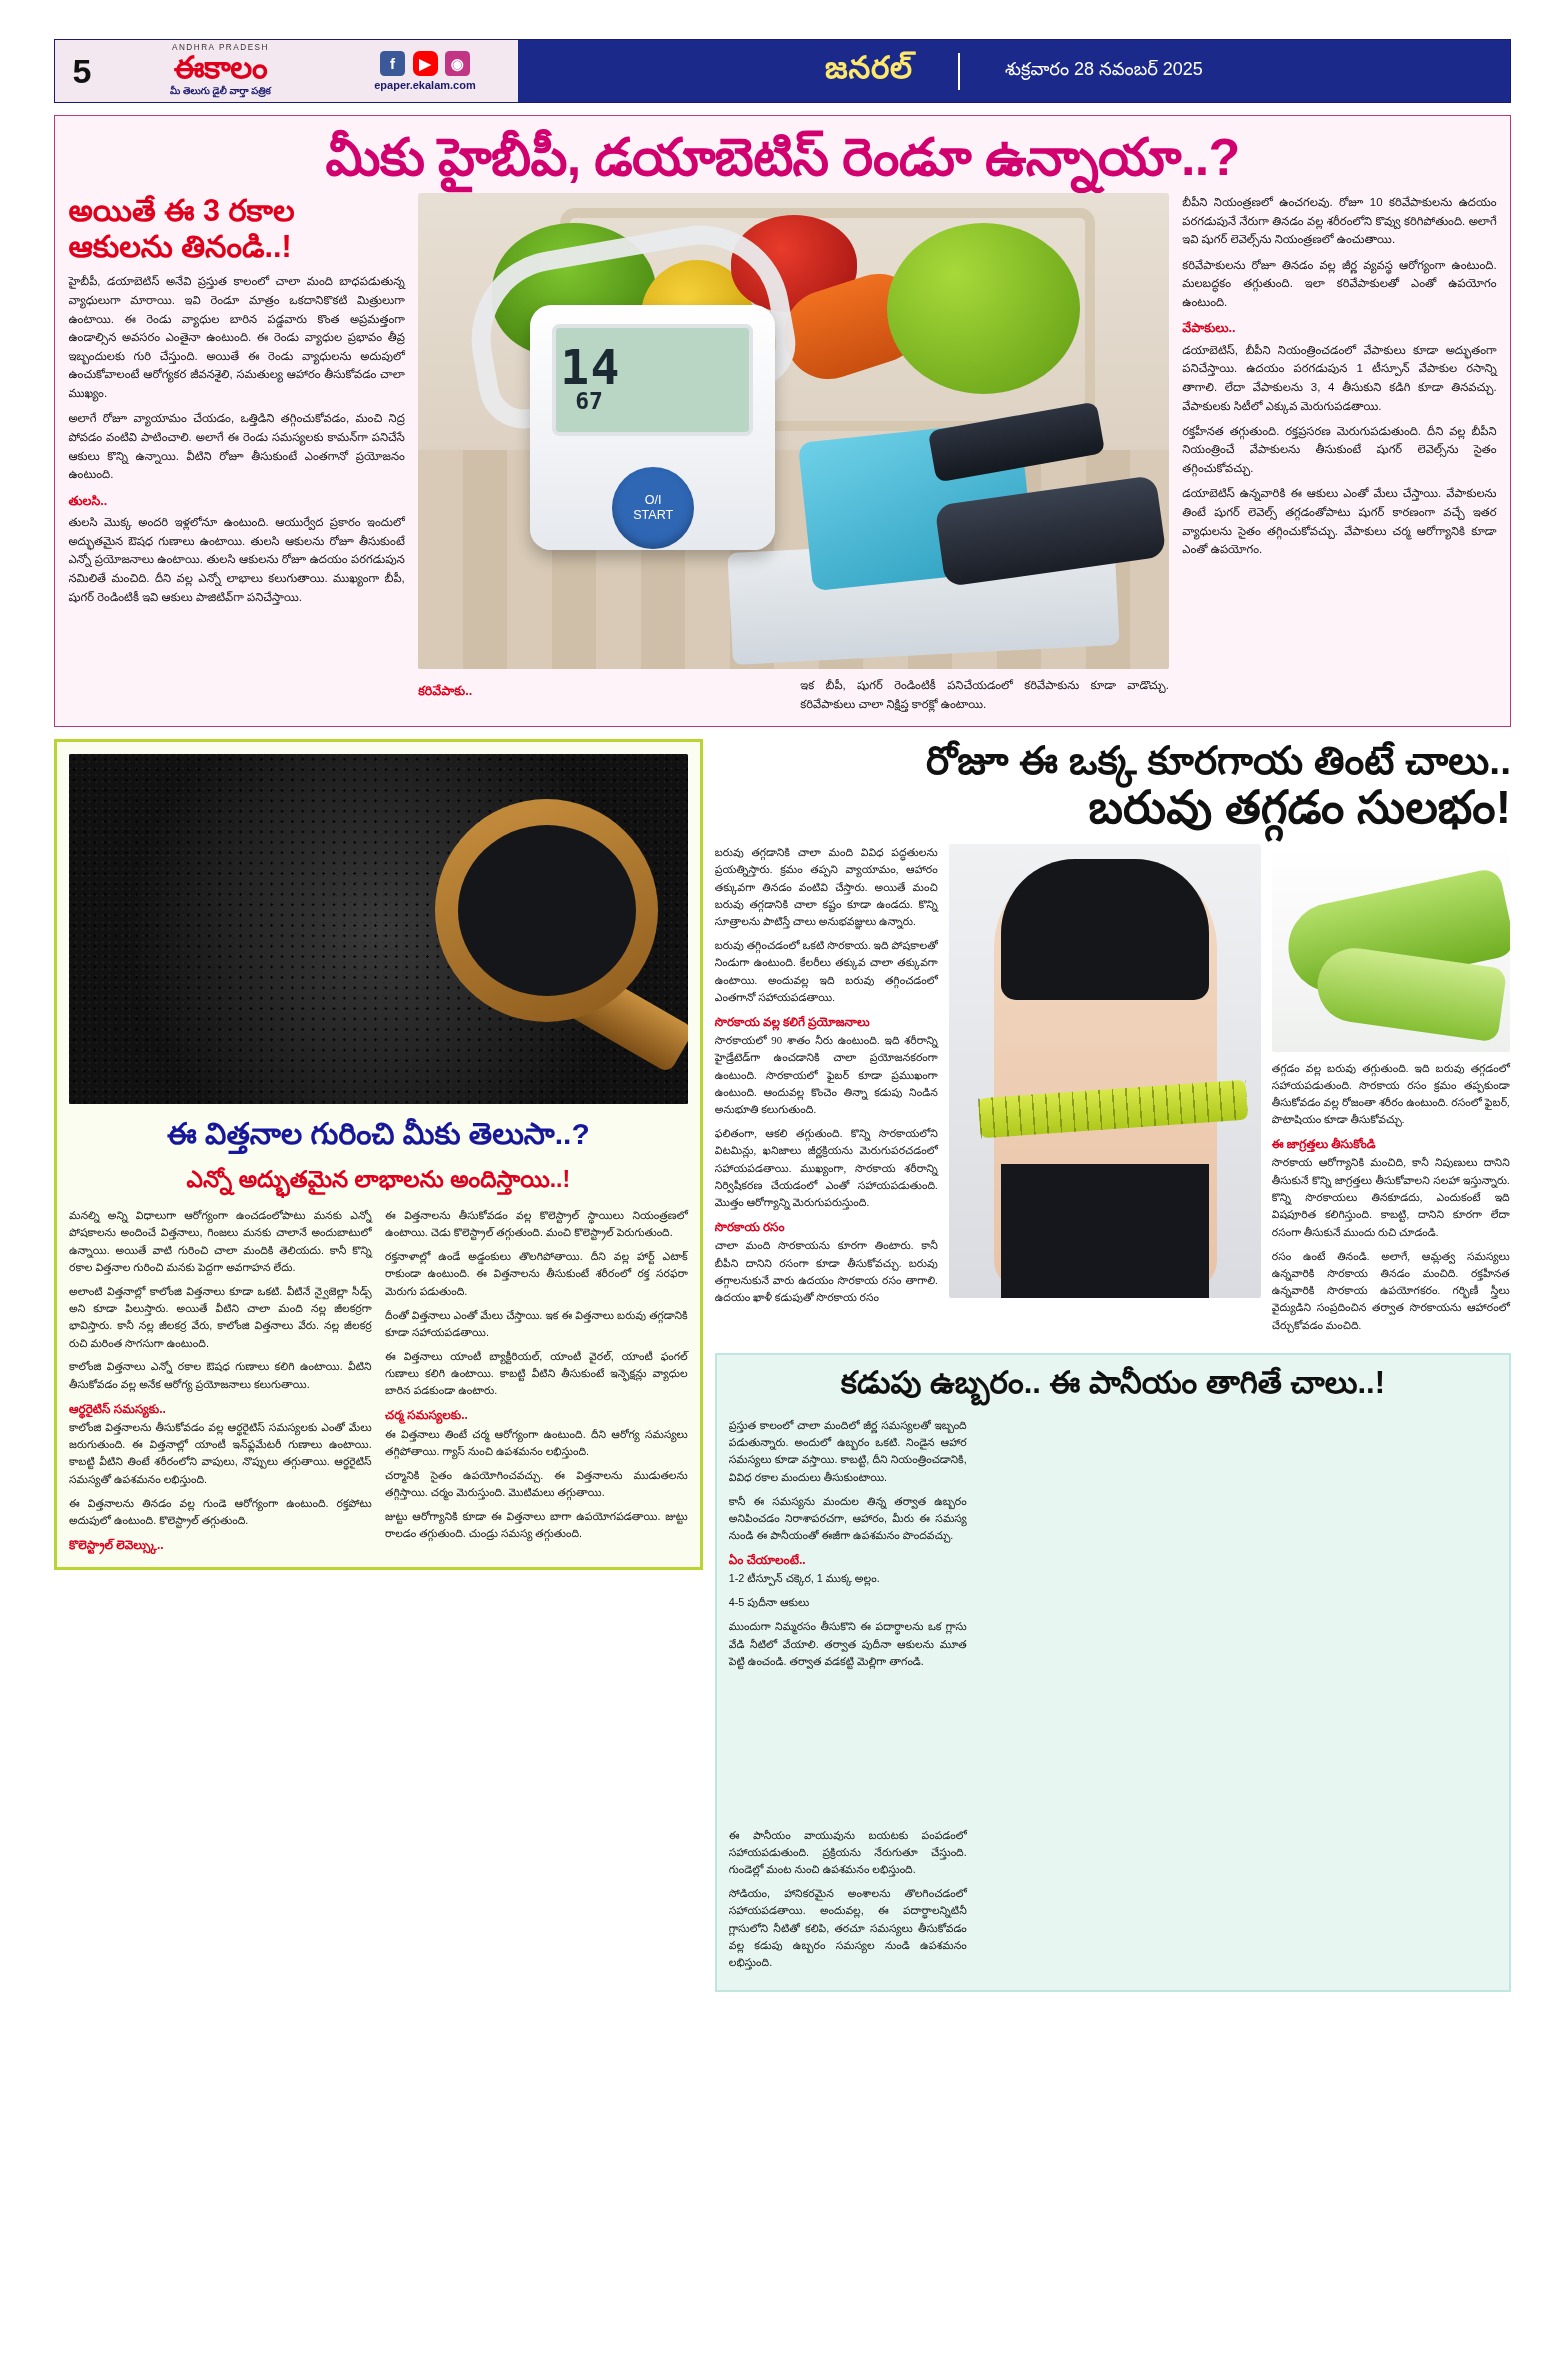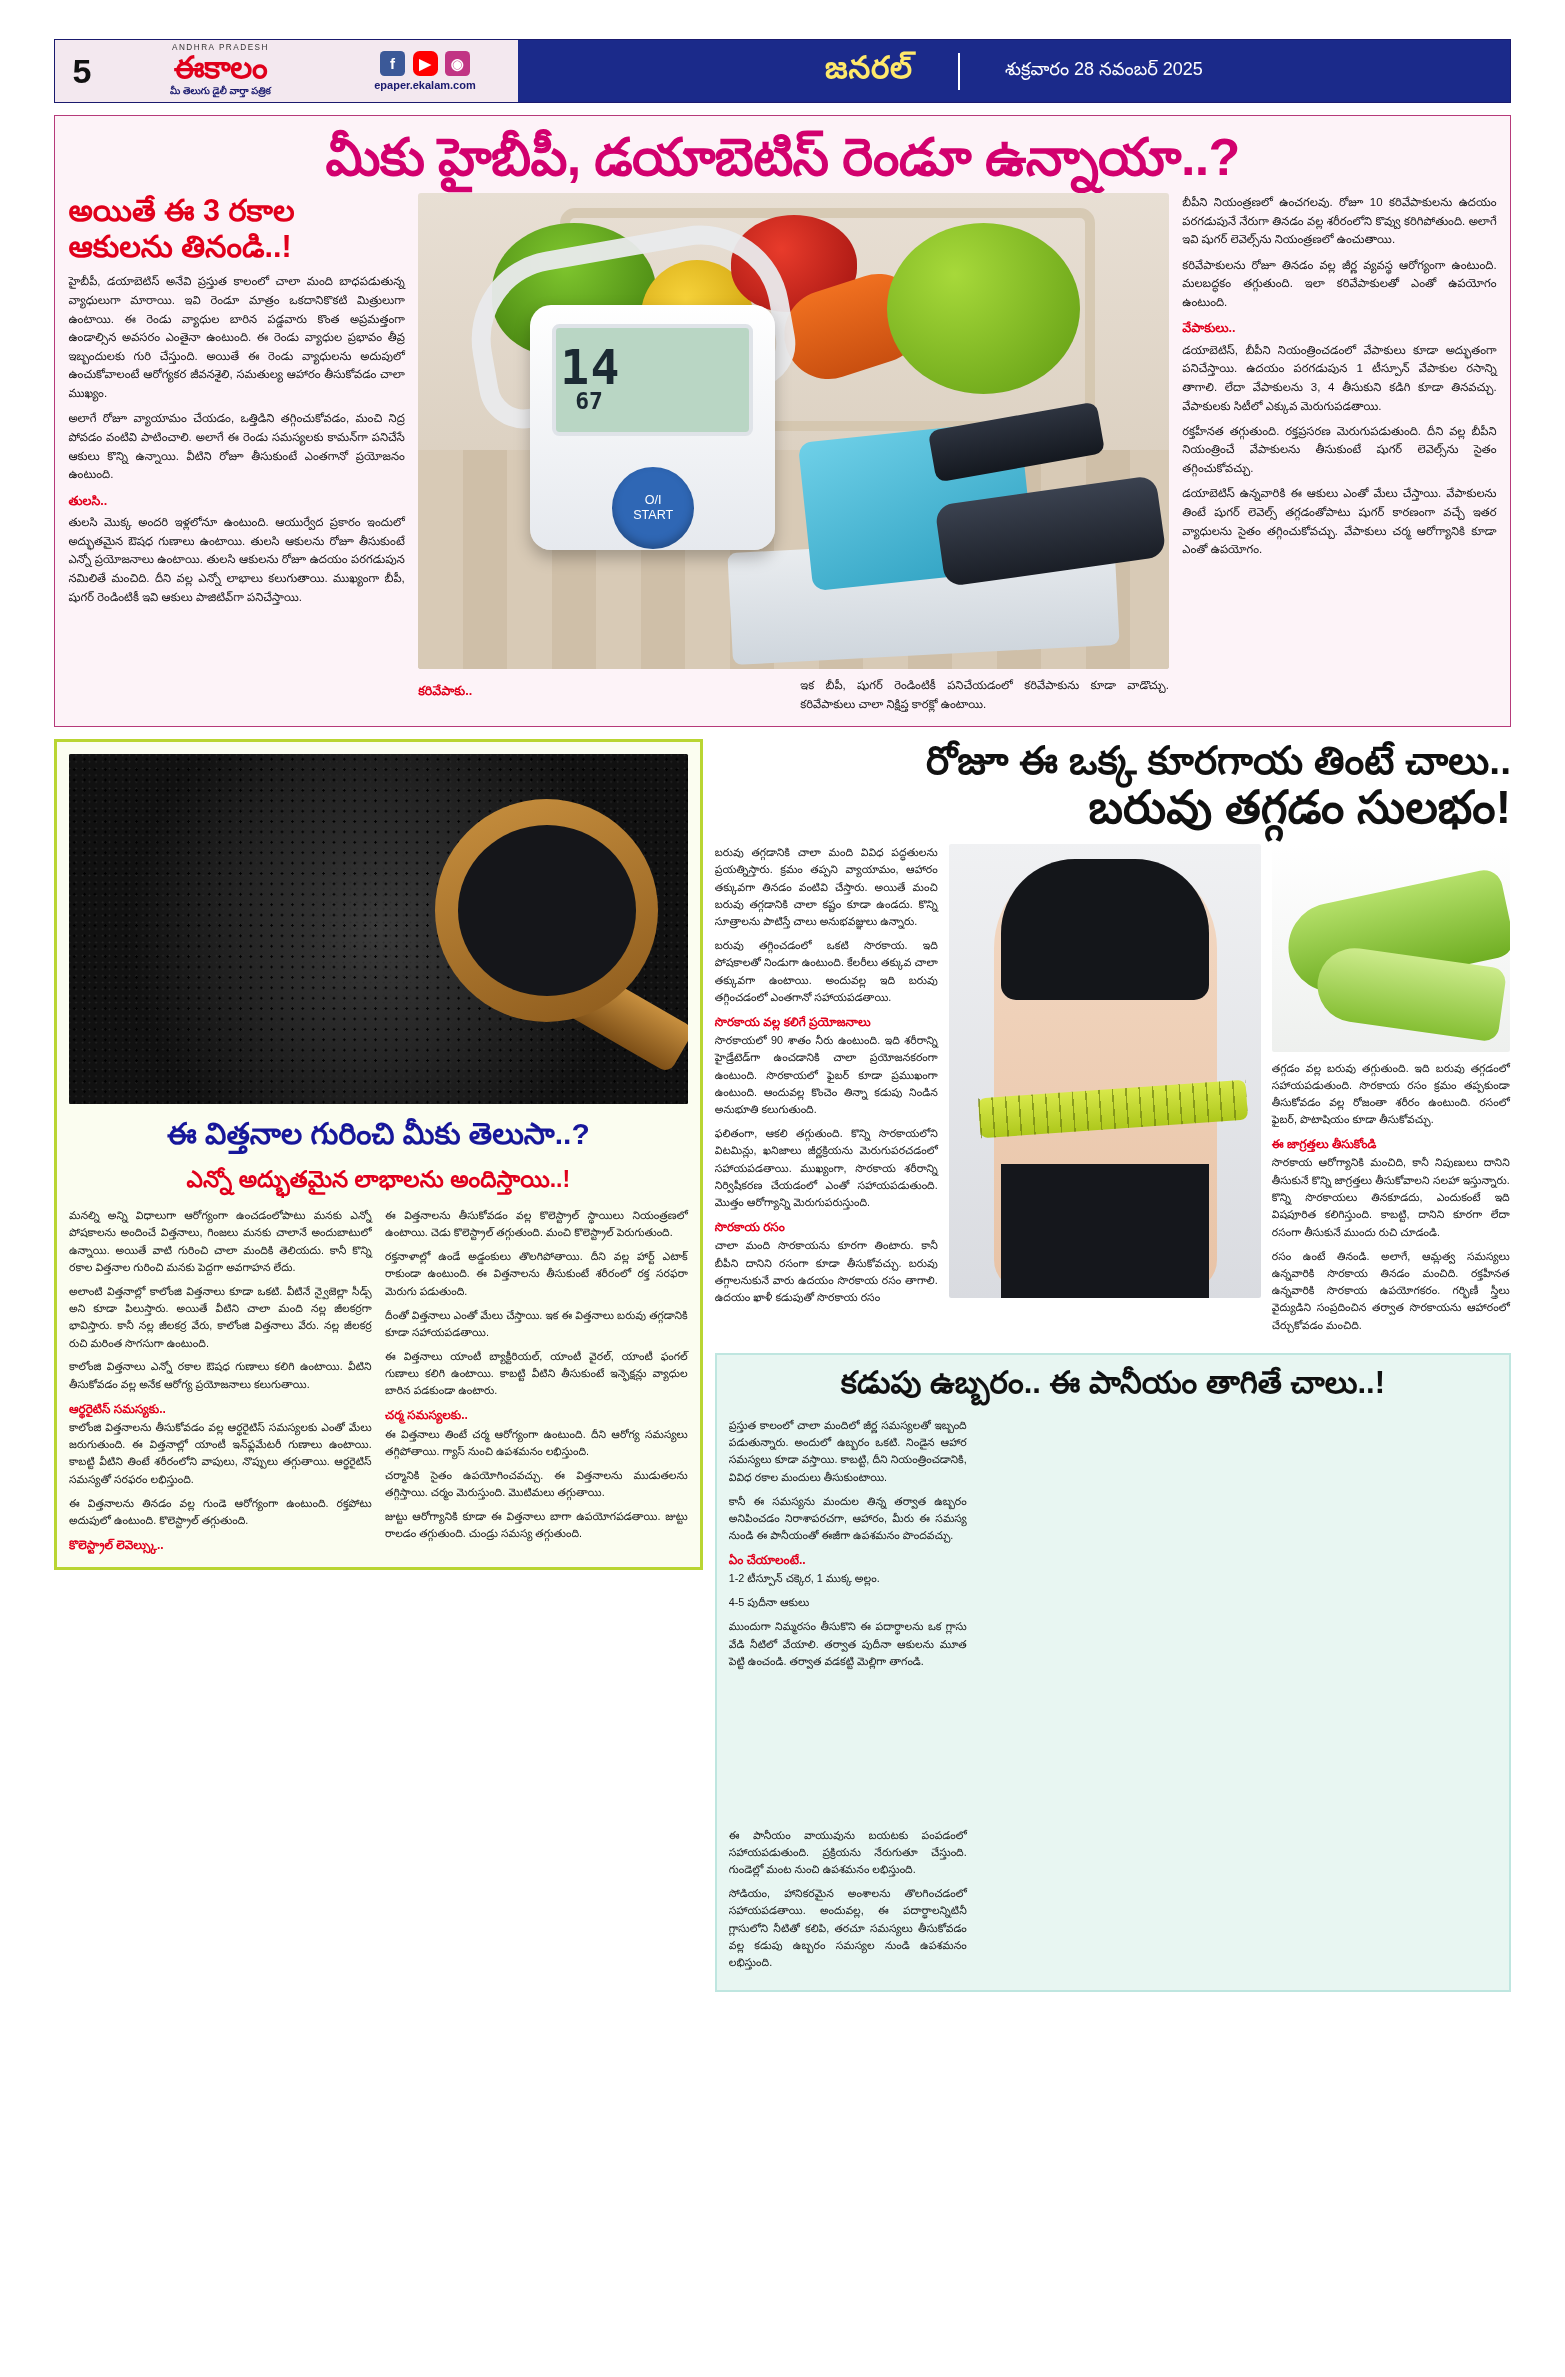--- a/index.html
+++ b/index.html
@@ -209,21 +209,21 @@
   .seed-sub {
     font-size: 23px; font-weight: bold; color:#e0001b; text-align:center; margin: 8px 0 9px;
   }
 
   
   .right-lower { width: 803px; }
   .headline-2 {
     font-size: 39px; font-weight:bold; color:#111; text-align:right; line-height:1.12;
   }
   .headline-2 .l2 { display:block; font-size: 46px; }
-  .veg-wrap { display:flex; gap: 11px; margin-top: 10.4px; }
+  .veg-wrap { display:flex; gap: 11px; margin-top: 10.4px; font-family: Liberation Serif, serif; }
   .veg-col-text { width: 223px; }
   .veg-photo-woman {
     width: 312px; height: 454px; border-radius: 2.2px; overflow:hidden; position:relative;
     background: linear-gradient(180deg,#f0f1f3,#d9dbe0);
   }
   .wm-body { position:absolute; left: 45px; top: 15px; width: 223px; height: 431px;
     background: linear-gradient(180deg,#f3d9c4,#e8c3a6); border-radius: 89px 89px 30px 30px; }
   .wm-top { position:absolute; left: 52px; top: 15px; width: 208px; height: 141px;
     background:#14161a; border-radius: 74px 74px 15px 15px; }
   .wm-pants { position:absolute; left: 52px; top: 320px; width: 208px; height: 134px; background:#15171c; }
@@ -361,21 +361,21 @@
       <div class="seed-title">ఈ విత్తనాల గురించి మీకు తెలుసా..?</div>
       <div class="seed-sub">ఎన్నో అద్భుతమైన లాభాలను అందిస్తాయి..!</div>
 
       <div style="display:flex; gap:13.4px;">
         <div style="flex:1">
           <div class="body-text tiny">
             <p>మనల్ని అన్ని విధాలుగా ఆరోగ్యంగా ఉంచడంలోపాటు మనకు ఎన్నో పోషకాలను అందించే విత్తనాలు, గింజలు మనకు చాలానే అందుబాటులో ఉన్నాయి. అయితే వాటి గురించి చాలా మందికి తెలియదు. కానీ కొన్ని రకాల విత్తనాల గురించి మనకు పెద్దగా అవగాహన లేదు.</p>
             <p>అలాంటి విత్తనాల్లో కాలోంజి విత్తనాలు కూడా ఒకటి. వీటినే న్వైజెల్లా సీడ్స్ అని కూడా పిలుస్తారు. అయితే వీటిని చాలా మంది నల్ల జీలకర్రగా భావిస్తారు. కానీ నల్ల జీలకర్ర వేరు, కాలోంజి విత్తనాలు వేరు. నల్ల జీలకర్ర రుచి మరింత సొగసుగా ఉంటుంది.</p>
             <p>కాలోంజి విత్తనాలు ఎన్నో రకాల ఔషధ గుణాలు కలిగి ఉంటాయి. వీటిని తీసుకోవడం వల్ల అనేక ఆరోగ్య ప్రయోజనాలు కలుగుతాయి.</p>
             <div class="small-red">ఆర్థరైటిస్ సమస్యకు..</div>
-            <p>కాలోంజి విత్తనాలను తీసుకోవడం వల్ల ఆర్థరైటిస్ సమస్యలకు ఎంతో మేలు జరుగుతుంది. ఈ విత్తనాల్లో యాంటీ ఇన్‌ఫ్లమేటరీ గుణాలు ఉంటాయి. కాబట్టి వీటిని తింటే శరీరంలోని వాపులు, నొప్పులు తగ్గుతాయి. ఆర్థరైటిస్ సమస్యతో సరఫరం లభిస్తుంది.</p>
+            <p>కాలోంజి విత్తనాలను తీసుకోవడం వల్ల ఆర్థరైటిస్ సమస్యలకు ఎంతో మేలు జరుగుతుంది. ఈ విత్తనాల్లో యాంటీ ఇన్‌ఫ్లమేటరీ గుణాలు ఉంటాయి. కాబట్టి వీటిని తింటే శరీరంలోని వాపులు, నొప్పులు తగ్గుతాయి. ఆర్థరైటిస్ సమస్యతో ఉపశమనం లభిస్తుంది.</p>
             <p>ఈ విత్తనాలను తినడం వల్ల గుండె ఆరోగ్యంగా ఉంటుంది. రక్తపోటు అదుపులో ఉంటుంది. కొలెస్ట్రాల్ తగ్గుతుంది.</p>
             <div class="small-red">కొలెస్ట్రాల్ లెవెల్స్కు..</div>
           </div>
         </div>
         <div style="flex:1">
           <div class="body-text tiny">
             <p>ఈ విత్తనాలను తీసుకోవడం వల్ల కొలెస్ట్రాల్ స్థాయిలు నియంత్రణలో ఉంటాయి. చెడు కొలెస్ట్రాల్ తగ్గుతుంది. మంచి కొలెస్ట్రాల్ పెరుగుతుంది.</p>
             <p>రక్తనాళాల్లో ఉండే అడ్డంకులు తొలగిపోతాయి. దీని వల్ల హార్ట్ ఎటాక్ రాకుండా ఉంటుంది. ఈ విత్తనాలను తీసుకుంటే శరీరంలో రక్త సరఫరా మెరుగు పడుతుంది.</p>
             <p>దీంతో విత్తనాలు ఎంతో మేలు చేస్తాయి. ఇక ఈ విత్తనాలు బరువు తగ్గడానికి కూడా సహాయపడతాయి.</p>
             <p>ఈ విత్తనాలు యాంటీ బ్యాక్టీరియల్, యాంటీ వైరల్, యాంటీ ఫంగల్ గుణాలు కలిగి ఉంటాయి. కాబట్టి వీటిని తీసుకుంటే ఇన్ఫెక్షన్లు వ్యాధుల బారిన పడకుండా ఉంటారు.</p>

